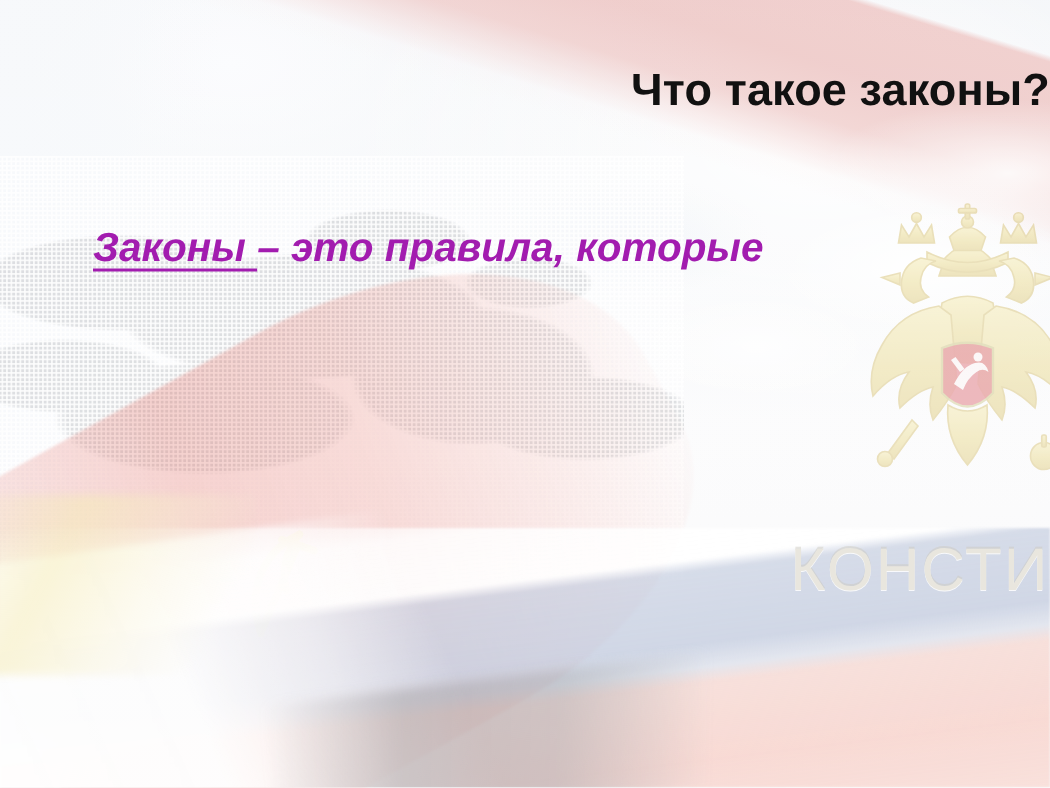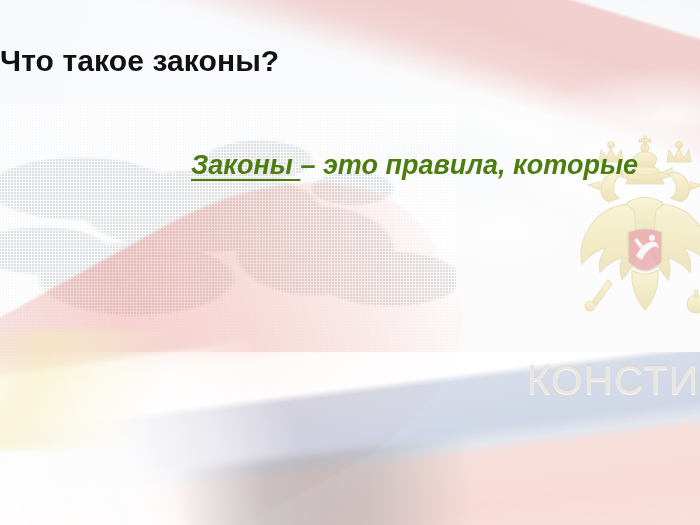--- a/index.html
+++ b/index.html
@@ -248,39 +248,39 @@
       rgba(255,255,255,0.22) 100%);
   }
 
   
 
   .slide-title {
     position: absolute;
     left: 0;
     right: 0;
     top: 44px;
-    text-align: left;
+    text-align: right;
     font-size: 30px;
     font-weight: bold;
     color: #111111;
     letter-spacing: 0.1px;
     line-height: 1.1;
   }
 
   .body-block {
     position: absolute;
     left: 62px;
     top: 146px;
     width: 576px;
     font-size: 27px;
     font-style: italic;
     font-weight: bold;
-    color: #4d7c0f;
+    color: #a21caf;
     line-height: 1.44;
-    text-align: right;
+    text-align: left;
   }
   .body-line {
     display: block;
     white-space: nowrap;
   }
   .term-underlined {
     text-decoration: underline;
     text-decoration-thickness: 2px;
     text-underline-offset: 5px;
   }

